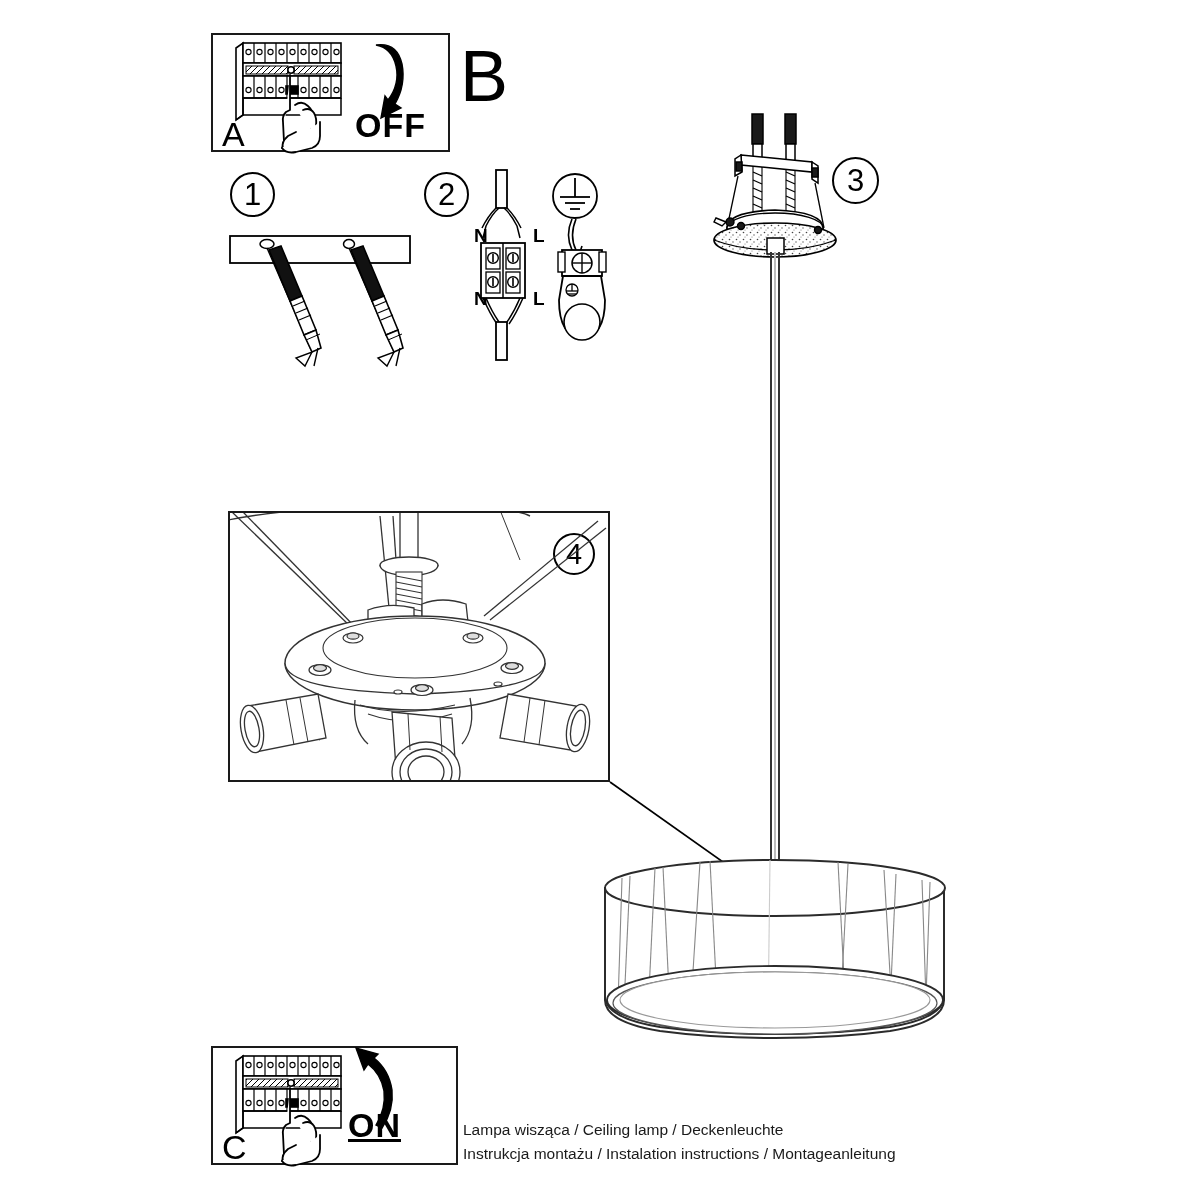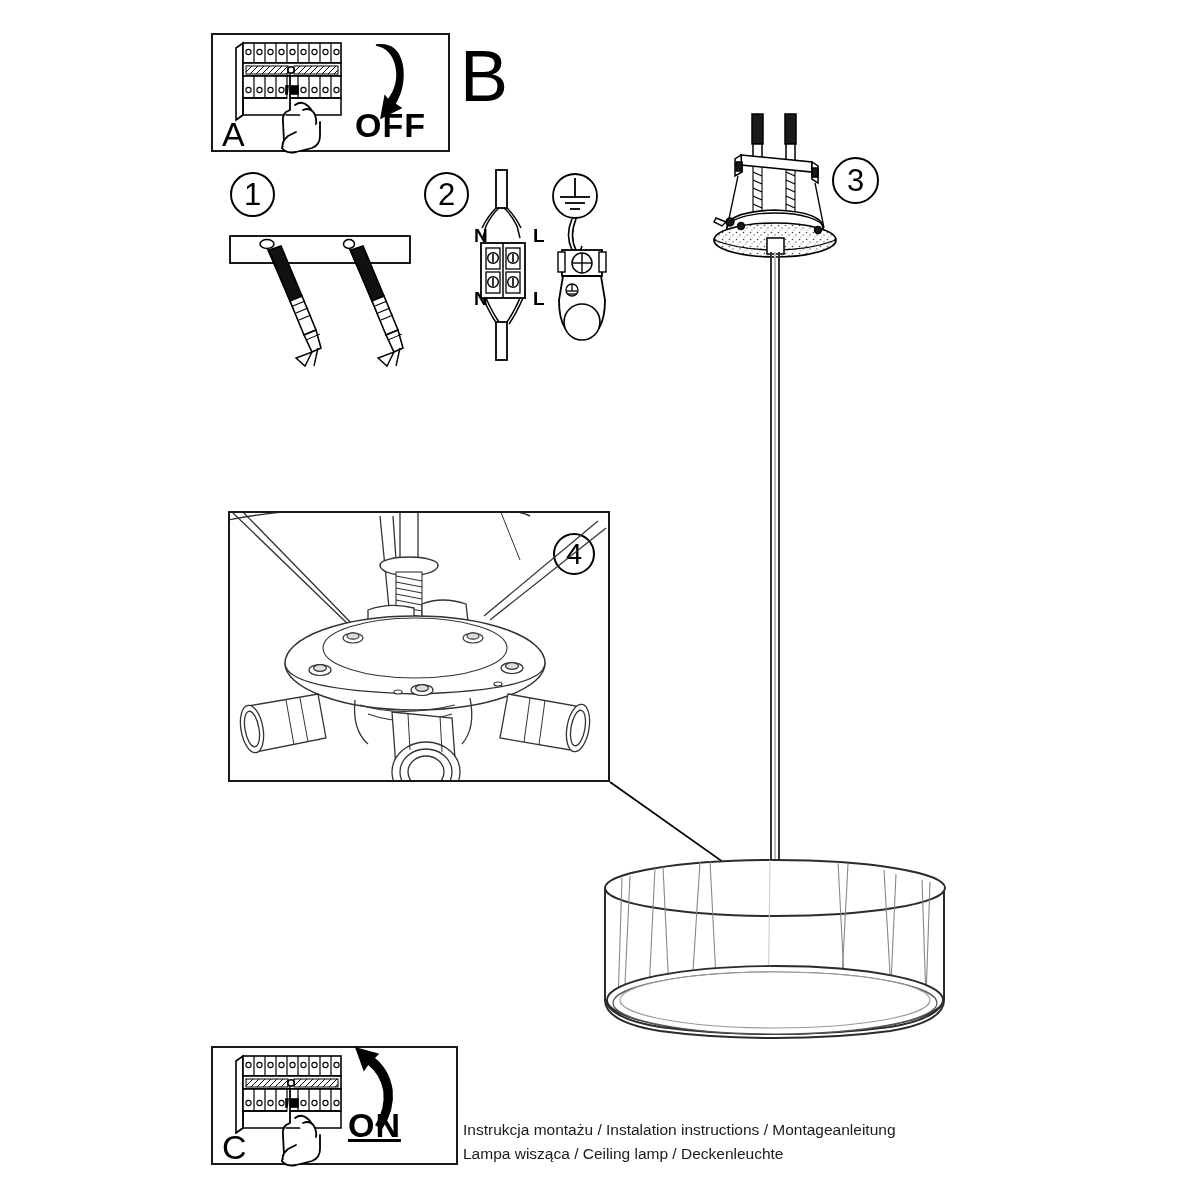--- a/index.html
+++ b/index.html
@@ -499,17 +499,17 @@
       <path d="M282 1161 Q286 1167 296 1165 L312 1161 Q320 1158 320 1149 L320 1135"></path>
     </g>
 
     <g fill="#000" stroke="#000" stroke-width="1.4">
       <path d="M382 1128 Q394 1110 392 1090 Q389 1070 374 1058 L378 1054 L356 1048 L364 1070 L368 1064
                Q381 1074 384 1091 Q386 1109 376 1125 Z"></path>
     </g>
   </svg>
 
   <div id="caption">
+    <div>Lampa wisząca / Ceiling lamp / Deckenleuchte</div>
     <div>Instrukcja montażu / Instalation instructions / Montageanleitung</div>
-    <div>Lampa wisząca / Ceiling lamp / Deckenleuchte</div>
   </div>
 
 </div>
 
 </body></html>

